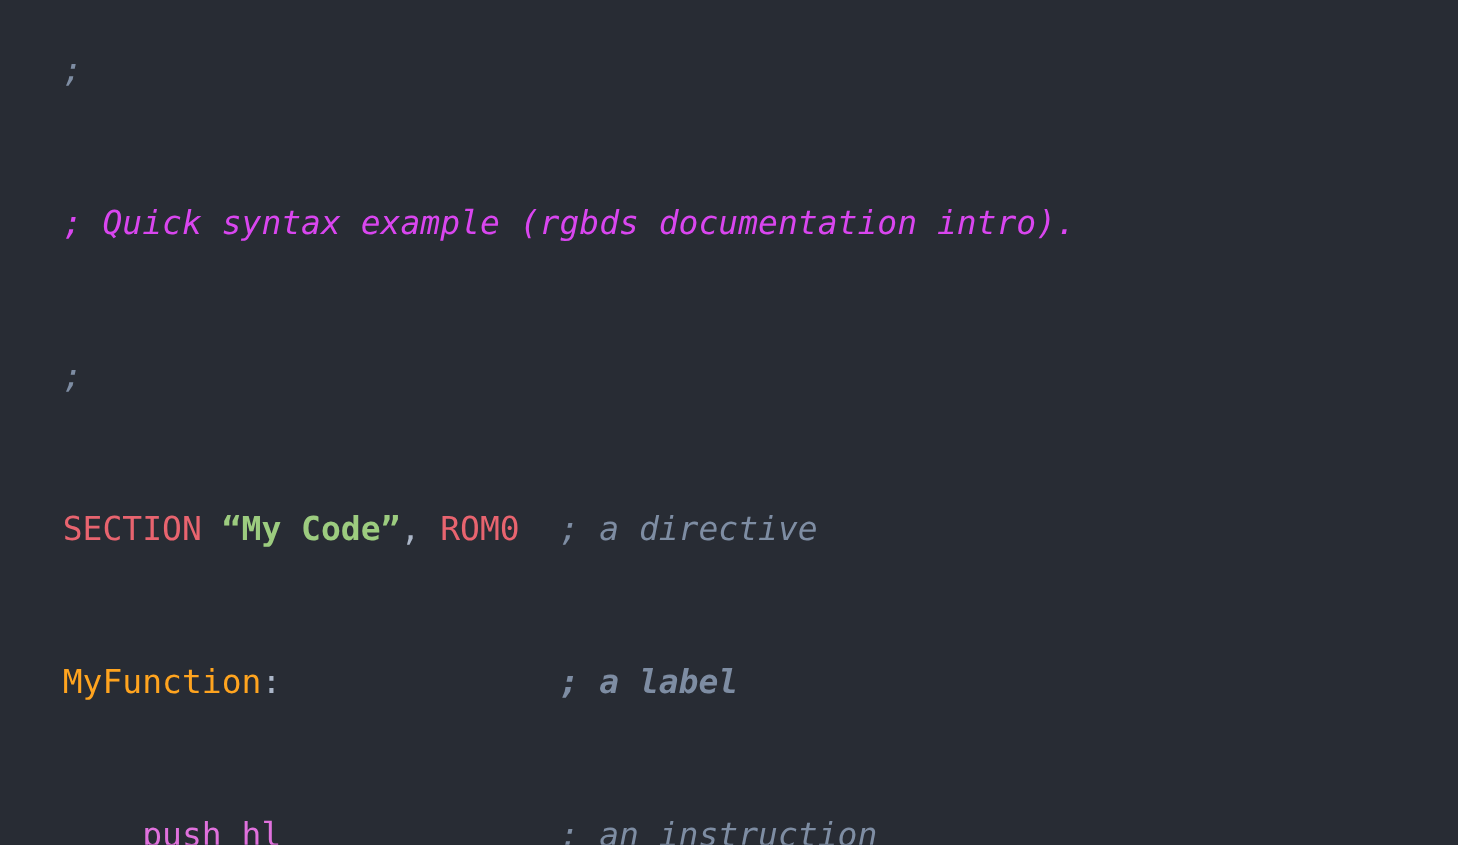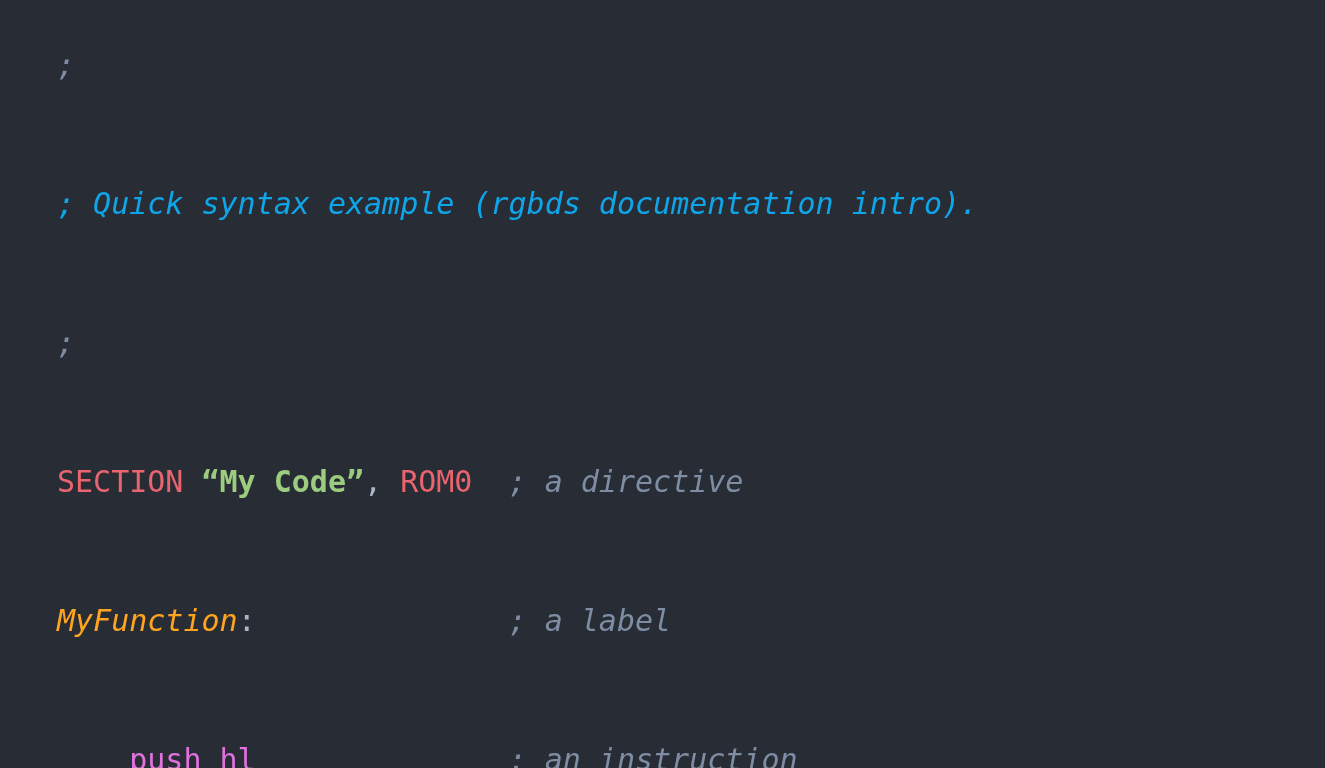--- a/index.html
+++ b/index.html
@@ -44,44 +44,43 @@
   }
   .tok-keyword {
     color: #e8646f;
   }
   .tok-string {
     color: #9ccc7f;
     font-weight: bold;
   }
   .tok-label {
     color: #ffa41f;
-    font-style: italic;
   }
   .tok-instruction {
     color: #e071dd;
   }
   .tok-register {
     color: #e071dd;
   }
   .tok-punct {
     color: #abb6c8;
   }
   .tok-plain {
     color: #abb6c8;
   }
 </style>
 </head>
 <body style="background: rgb(40, 44, 52);">
 
 <div id="code-surface" style="background: rgb(40, 44, 52);">
   <pre class="code-block" id="code-block" style="left: 57px; top: 0px; font-size: 30px; line-height: 69.5px;"><span class="line"><span class="tok-comment" style="color: rgb(126, 141, 163); font-style: italic;">;</span></span>
-<span class="line"><span class="tok-comment" style="color: #0ea5e9; font-style: italic;">; Quick syntax example (rgbds documentation intro).</span></span>
+<span class="line"><span class="tok-comment" style="color: #d946ef; font-style: italic;">; Quick syntax example (rgbds documentation intro).</span></span>
 <span class="line"><span class="tok-comment" style="color: rgb(126, 141, 163); font-style: italic;">;</span></span>
 <span class="line"><span class="tok-keyword" style="color: rgb(232, 100, 111);">SECTION</span><span class="tok-plain" style="color: rgb(171, 182, 200);"> </span><span class="tok-string" style="color: rgb(156, 204, 127);">“My Code”</span><span class="tok-punct" style="color: rgb(171, 182, 200);">,</span><span class="tok-plain" style="color: rgb(171, 182, 200);"> </span><span class="tok-keyword" style="color: rgb(232, 100, 111);">ROM0</span><span class="tok-plain" style="color: rgb(171, 182, 200);">  </span><span class="tok-comment" style="color: rgb(126, 141, 163); font-style: italic;">; a directive</span></span>
-<span class="line"><span class="tok-label" style="color: rgb(255, 164, 31);">MyFunction</span><span class="tok-punct" style="color: rgb(171, 182, 200);">:</span><span class="tok-plain" style="color: rgb(171, 182, 200);">              </span><span class="tok-comment" style="color: rgb(126, 141, 163); font-style: italic;">; a label</span></span>
+<span class="line"><span class="tok-label" style="color: rgb(255, 164, 31);">MyFunction</span><span class="tok-punct" style="color: rgb(171, 182, 200);">:</span><span class="tok-plain" style="color: rgb(171, 182, 200);">              </span><span class="tok-comment" style="color: rgb(126, 141, 163); font-style: italic; font-weight: bold;">; a label</span></span>
 <span class="line"><span class="tok-plain" style="color: rgb(171, 182, 200);">    </span><span class="tok-instruction" style="color: rgb(224, 113, 221);">push</span><span class="tok-plain" style="color: rgb(171, 182, 200);"> </span><span class="tok-register" style="color: rgb(224, 113, 221);">hl</span><span class="tok-plain" style="color: rgb(171, 182, 200);">              </span><span class="tok-comment" style="color: rgb(126, 141, 163); font-style: italic;">; an instruction</span></span>
 
 
 
 
 
 </pre>
 </div>
 
 </body></html>

